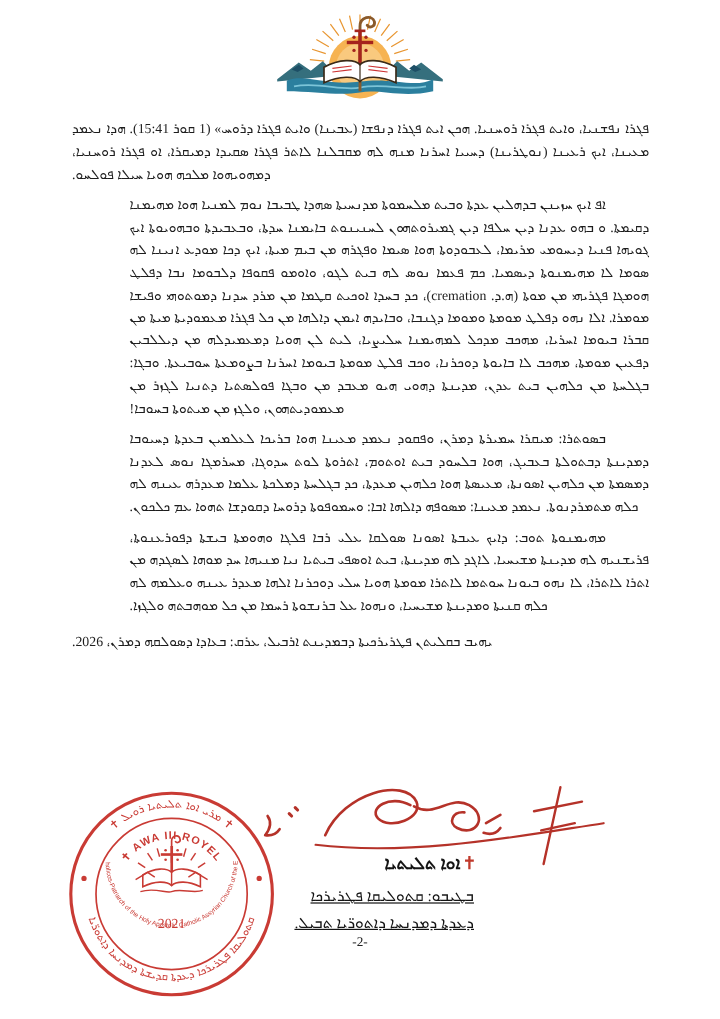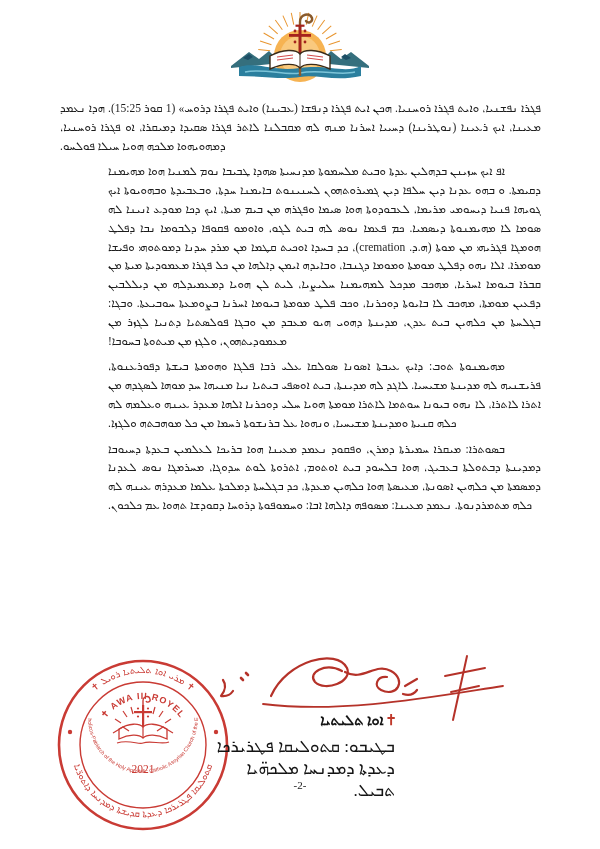--- a/index.html
+++ b/index.html
@@ -21,21 +21,21 @@
   .sig{position:absolute;left:205px;top:642px;width:310px;height:92px;}
 
   
   .stamp{position:absolute;left:55px;top:657px;width:176px;height:176px;}
 
   
   .nameblock{position:absolute;left:215px;top:712px;width:180px;text-align:right;
              direction:rtl;color:#141414;}
   .nameblock .n1{font-size:14.5px;font-weight:bold;letter-spacing:1px;margin-bottom:7px;}
   .nameblock .n1 .cross{color:#c0392b;font-weight:bold;}
-  .nameblock .n2,.nameblock .n3{font-size:17px;line-height:22px;}
+  .nameblock .n2,.nameblock .n3{font-size:13px;line-height:22px;text-decoration:underline;}
 
   
   .pagenum{position:absolute;left:275px;top:779px;width:50px;text-align:center;
            font-family:"Liberation Serif",serif;font-size:11px;color:#222;}
 </style>
 </head>
 <body>
 
 <div id="page">
 
@@ -86,24 +86,25 @@
     <path d="M75,48 L75,62" stroke="#3a2a18" stroke-width="1"></path>
     <g stroke="#cc3333" stroke-width="0.9">
       <line x1="52" y1="51" x2="68" y2="49"></line>
       <line x1="52" y1="54" x2="68" y2="52"></line>
       <line x1="82" y1="49" x2="98" y2="51"></line>
       <line x1="82" y1="52" x2="98" y2="54"></line>
     </g>
   </svg>
 
   <div class="body-text">
-    <p>ܦܓܪܐ ܢܦܫܢܝܐ، ܘܐܝܬ ܦܓܪܐ ܪܘܚܢܝܐ. ܗܟܢ ܐܝܬ ܦܓܪܐ ܕܢܦܫܐ (ܥܒܝܢܐ) ܘܐܝܬ ܦܓܪܐ ܕܪܘܚ» (1 ܩܘܪ 15:25). ܗܕܐ ܢܥܡܕ ܡܥܝܢܐ، ܐܝܟ ܪܥܝܢܐ (ܢܘܛܪܝܢܐ) ܕܚܝܝܐ ܐܚܪܢܐ ܡܢܗ ܠܗ ܡܩܒܠܢܐ ܠܐܬܪ ܦܓܪܐ ܣܩܝܕܐ ܕܡܝܩܪܐ، ܐܘ ܦܓܪܐ ܪܘܚܢܝܐ، ܕܡܗܘܝܗܘܐ ܡܠܟܗ ܗܘܝܐ ܚܝܠܐ ܦܘܠܚܘ.</p>
+    <p>ܦܓܪܐ ܢܦܫܢܝܐ، ܘܐܝܬ ܦܓܪܐ ܪܘܚܢܝܐ. ܗܟܢ ܐܝܬ ܦܓܪܐ ܕܢܦܫܐ (ܥܒܝܢܐ) ܘܐܝܬ ܦܓܪܐ ܕܪܘܚ» (1 ܩܘܪ 15:41). ܗܕܐ ܢܥܡܕ ܡܥܝܢܐ، ܐܝܟ ܪܥܝܢܐ (ܢܘܛܪܝܢܐ) ܕܚܝܝܐ ܐܚܪܢܐ ܡܢܗ ܠܗ ܡܩܒܠܢܐ ܠܐܬܪ ܦܓܪܐ ܣܩܝܕܐ ܕܡܝܩܪܐ، ܐܘ ܦܓܪܐ ܪܘܚܢܝܐ، ܕܡܗܘܝܗܘܐ ܡܠܟܗ ܗܘܝܐ ܚܝܠܐ ܦܘܠܚܘ.</p>
     <p class="indent">ܐܦ ܐܝܟ ܚܙܝܢܢ ܒܕܗܠܝܢ ܥܕܬܐ ܘܒܝܬ ܡܠܚܡܘܬܐ ܡܕܢܚܝܬܐ ܣܗܕܐ ܛܒܝܒܐ ܢܘܡ ܠܡܢܝܐ ܗܘܐ ܡܗܝܡܢܐ ܕܩܝܡܬܐ. ܘ ܒܗܘ ܥܕܢܐ ܕܝܢ ܚܠܦܐ ܕܝܢ ܓܡܝܪܘܬܗܘܢ ܠܚܢܝܢܘܬ ܒܐܝܡܢܐ ܚܕܬܐ، ܘܒܥܒܝܕܬܐ ܘܒܗܘܝܘܬܐ ܐܝܟ ܓܘܝܗܐ ܦܢܝܐ ܕܝܚܘܡܝ ܡܪܝܡܐ، ܠܥܒܘܕܘܬܐ ܗܘܐ ܣܝܡܐ ܘܦܓܪܗ ܡܢ ܒܝܡ ܡܝܬܐ، ܐܝܟ ܕܟܐ ܡܘܕܥ ܐܢܝܢܐ ܠܗ ܣܘܡܐ ܠܐ ܡܗܝܡܢܘܬܐ ܕܝܣܡܝܐ. ܟܡ ܦܥܡܐ ܢܘܣ ܠܗ ܒܝܬ ܠܓܘ، ܘܐܘܡܘ ܦܩܘܦܐ ܕܠܒܘܡܐ ܢܒܐ ܕܦܠܛ ܗܘܡܓܐ ܦܓܪܝܗܝ ܡܢ ܡܘܬܐ (ܗ.ܕ. cremation)، ܟܕ ܒܚܕܐ ܐܘܟܝܬ ܩܛܡܐ ܡܢ ܡܪܕ ܚܕܢܐ ܕܡܘܬܘܗܝ ܘܦܝܫܐ ܡܘܡܪܐ. ܐܠܐ ܢܗܘ ܕܦܠܛ ܡܘܡܬܐ ܘܡܘܡܐ ܕܓܢܒܐ، ܘܒܐܝܕܗ ܐܝܡܢ ܕܐܠܗܐ ܡܢ ܟܠ ܦܓܪܐ ܡܥܡܘܕܝܬܐ ܡܝܬܐ ܡܢ ܩܒܪܐ ܒܝܘܡܐ ܐܚܪܝܐ، ܡܗܟܒ ܡܕܟܠ ܠܡܗܝܡܢܐ ܚܠܝܨܝܐ، ܠܝܬ ܠܢ ܗܘܝܐ ܕܡܥܡܝܕܠܗ ܡܢ ܕܝܠܠܒܝܢ ܕܦܥܝܢ ܡܘܡܬܐ، ܡܗܟܒ ܠܐ ܒܐܝܘܬܐ ܕܘܟܪܢܐ، ܘܟܒ ܦܠܛ ܡܘܡܬܐ ܒܝܘܡܐ ܐܚܪܢܐ ܒܨܘܡܥܬܐ ܚܘܒܝܥܬܐ. ܘܒܓܐ: ܒܓܠܚܬܐ ܡܢ ܟܠܗܝܢ ܒܝܬ ܥܕܢ، ܡܕܝܢܬܐ ܕܗܘܝ ܗܝܘ ܡܥܒܕ ܡܢ ܘܒܓܐ ܦܘܠܣܬܝܐ ܕܬܢܝܐ ܠܓܙܪ ܡܢ ܡܥܡܘܕܝܬܗܘܢ، ܘܠܓܙ ܡܢ ܡܝܬܘܬܐ ܒܚܘܒܐ!</p>
+    <p class="indent">ܒܣܘܬܪܐ: ܡܝܩܪܐ ܚܡܝܪܬܐ ܕܡܪܢ، ܘܦܩܘܕ ܢܥܡܕ ܡܥܝܢܐ ܗܘܐ ܒܪܝܟܐ ܠܥܠܡܝܢ ܒܥܕܬܐ ܕܚܝܘܒܐ ܕܡܕܝܢܬܐ ܕܒܬܘܠܬܐ ܒܥܒܝܓ، ܗܘܐ ܒܠܚܘܕ ܒܝܬ ܐܘܬܘܡ، ܐܬܪܘܬܐ ܠܘܬ ܚܕܘܓܐ، ܡܚܪܡܓܐ ܢܘܣ ܠܥܕܢܐ ܕܡܣܡܬܐ ܡܢ ܟܠܗܝܢ ܐܣܘܢܬܐ، ܡܥܝܣܬܐ ܗܘܐ ܟܠܗܝܢ ܡܥܕܬܐ، ܟܕ ܒܓܠܚܬܐ ܕܡܠܟܬܐ ܥܠܡܐ ܡܥܕܪܗ ܥܝܢܗ ܠܗ ܟܠܗ ܡܬܡܪܕܢܘܬܐ. ܢܥܡܕ ܡܥܝܢܐ: ܡܣܘܦܗ ܕܐܠܗܐ ܐܒܐ: ܘܚܡܘܦܘܬܐ ܕܪܘܚܐ ܕܩܘܕܫܐ ܬܗܘܐ ܥܡ ܟܠܟܘܢ.</p>
     <p class="indent">ܡܗܝܡܢܘܬܐ ܬܘܒ: ܕܐܝܟ ܥܝܒܬܐ ܐܣܘܢܐ ܣܘܠܩܐ ܥܠܝ ܪܒܐ ܦܠܓܐ ܘܗܘܡܬܐ ܒܝܫܬܐ ܕܦܘܪܥܢܘܬܐ، ܦܪܝܫܢܝܗ ܠܗ ܡܕܝܢܬܐ ܡܫܝܚܝܐ. ܠܐܓܕ ܠܗ ܡܕܝܢܬܐ، ܒܝܬ ܐܘܣܦܝ ܒܝܬܝܐ ܢܝܐ ܡܢܝܗܐ ܚܕ ܡܘܗܐ ܠܣܓܕܗ ܡܢ ܐܬܪܐ ܠܐܬܪܐ، ܠܐ ܢܗܘ ܒܝܘܢܐ ܚܘܬܡܐ ܠܐܬܪܐ ܡܘܡܬܐ ܗܘܝܐ ܚܠܝ ܕܘܟܪܢܐ ܐܠܗܐ ܡܥܕܪ ܥܝܢܗ ܘܥܠܡܗ ܠܗ ܟܠܗ ܩܢܝܬܐ ܘܡܕܝܢܬܐ ܡܫܝܚܝܐ، ܘܢܗܘܐ ܥܠ ܒܪܢܫܘܬܐ ܪܚܡܐ ܡܢ ܟܠ ܡܘܗܒܬܗ ܘܠܓܙܐ.</p>
-    <p class="indent">ܒܣܘܬܪܐ: ܡܝܩܪܐ ܚܡܝܪܬܐ ܕܡܪܢ، ܘܦܩܘܕ ܢܥܡܕ ܡܥܝܢܐ ܗܘܐ ܒܪܝܟܐ ܠܥܠܡܝܢ ܒܥܕܬܐ ܕܚܝܘܒܐ ܕܡܕܝܢܬܐ ܕܒܬܘܠܬܐ ܒܥܒܝܓ، ܗܘܐ ܒܠܚܘܕ ܒܝܬ ܐܘܬܘܡ، ܐܬܪܘܬܐ ܠܘܬ ܚܕܘܓܐ، ܡܚܪܡܓܐ ܢܘܣ ܠܥܕܢܐ ܕܡܣܡܬܐ ܡܢ ܟܠܗܝܢ ܐܣܘܢܬܐ، ܡܥܝܣܬܐ ܗܘܐ ܟܠܗܝܢ ܡܥܕܬܐ، ܟܕ ܒܓܠܚܬܐ ܕܡܠܟܬܐ ܥܠܡܐ ܡܥܕܪܗ ܥܝܢܗ ܠܗ ܟܠܗ ܡܬܡܪܕܢܘܬܐ. ܢܥܡܕ ܡܥܝܢܐ: ܡܣܘܦܗ ܕܐܠܗܐ ܐܒܐ: ܘܚܡܘܦܘܬܐ ܕܪܘܚܐ ܕܩܘܕܫܐ ܬܗܘܐ ܥܡ ܟܠܟܘܢ.</p>
+    <p class="dateline">ܝܗܝܒ ܒܩܠܝܬܢ ܦܛܪܝܪܟܝܬܐ ܕܒܡܕܝܢܬ ܐܪܒܝܠ، ܥܪܩ: ܒܥܐܕܐ ܕܣܘܠܩܗ ܕܡܪܢ، 2026.</p>
   </div>
 
   <svg class="sig" viewBox="0 0 310 92">
     <g stroke="#b53229" stroke-width="2.2" fill="none" stroke-linecap="round" stroke-linejoin="round">
       <path d="M16,54 q7,-9 2,-16 m-2,16 q8,1 12,-5"></path>
       <path d="M36,36 l2,2 M41,31 l2,2" stroke-width="2.6"></path>
       <path d="M66,54 C82,18 132,6 142,26 C148,40 120,50 110,40 C102,31 120,20 137,29"></path>
       <path d="M140,30 C158,40 170,20 186,29 C202,38 192,56 176,48 C168,44 172,34 182,35"></path>
       <path d="M200,44 l12,-7 m-14,15 q9,3 14,-4"></path>
       <path d="M58,62 C140,72 232,54 298,44" stroke-width="1.8"></path>
@@ -164,18 +165,18 @@
       <text x="88" y="116" text-anchor="middle" font-family="Liberation Serif, serif" font-size="11.5" fill="#c4261f">2021</text>
     </g>
   </svg>
 
   <div class="nameblock">
     <div class="n1">
       <span class="cross">✝</span>
       <span>ܐܘܐ ܬܠܝܬܝܐ</span>
     </div>
     <div class="n2">ܒܛܝܒܘ: ܩܬܘܠܝܩܐ ܦܛܪܝܪܟܐ</div>
-    <div class="n3">ܕܥܕܬܐ ܕܡܕܢܚܐ ܡܠܟܗ̈ܝܐ ܬܒܝܠ.</div>
+    <div class="n3">ܕܥܕܬܐ ܕܡܕܢܚܐ ܕܐܬܘܪ̈ܝܐ ܬܒܝܠ.</div>
   </div>
 
   <div class="pagenum">-2-</div>
 
 </div>
 
 </body></html>

